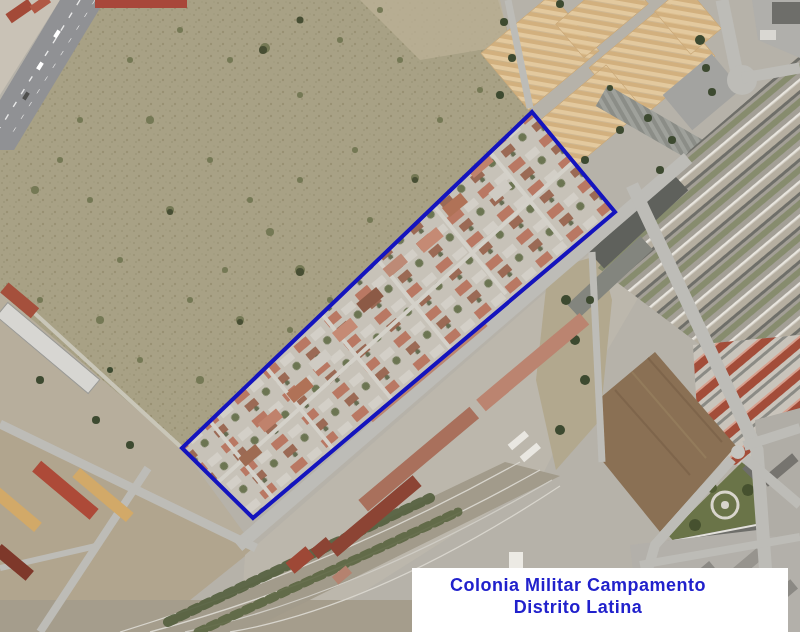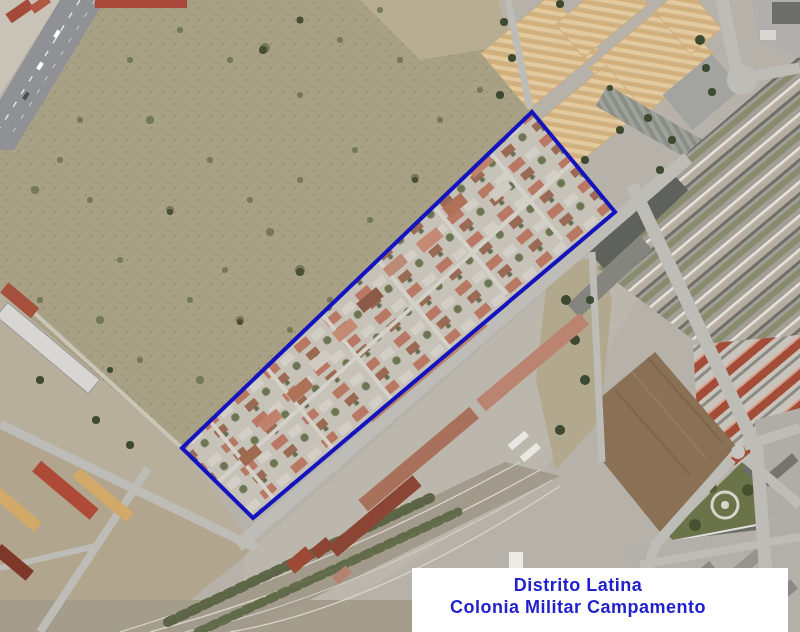--- a/index.html
+++ b/index.html
@@ -292,16 +292,16 @@
       <rect x="287" y="384" width="26" height="12" fill="#b07257" transform="rotate(-40 300 390)"></rect>
       <rect x="258" y="415" width="24" height="11" fill="#c0826c" transform="rotate(-40 270 420)"></rect>
       <rect x="239" y="450" width="22" height="11" fill="#9e6b52" transform="rotate(-40 250 455)"></rect>
     </g>
   </g>
 
   <polygon fill="none" stroke="#1414be" stroke-width="4" stroke-linejoin="miter" points="532,112 615,212 253,518 182,448"></polygon>
 </svg>
 
 <div id="label-box">
+  <div>Colonia Militar Campamento</div>
   <div>Distrito Latina</div>
-  <div>Colonia Militar Campamento</div>
 </div>
 </div>
 
 </body></html>

